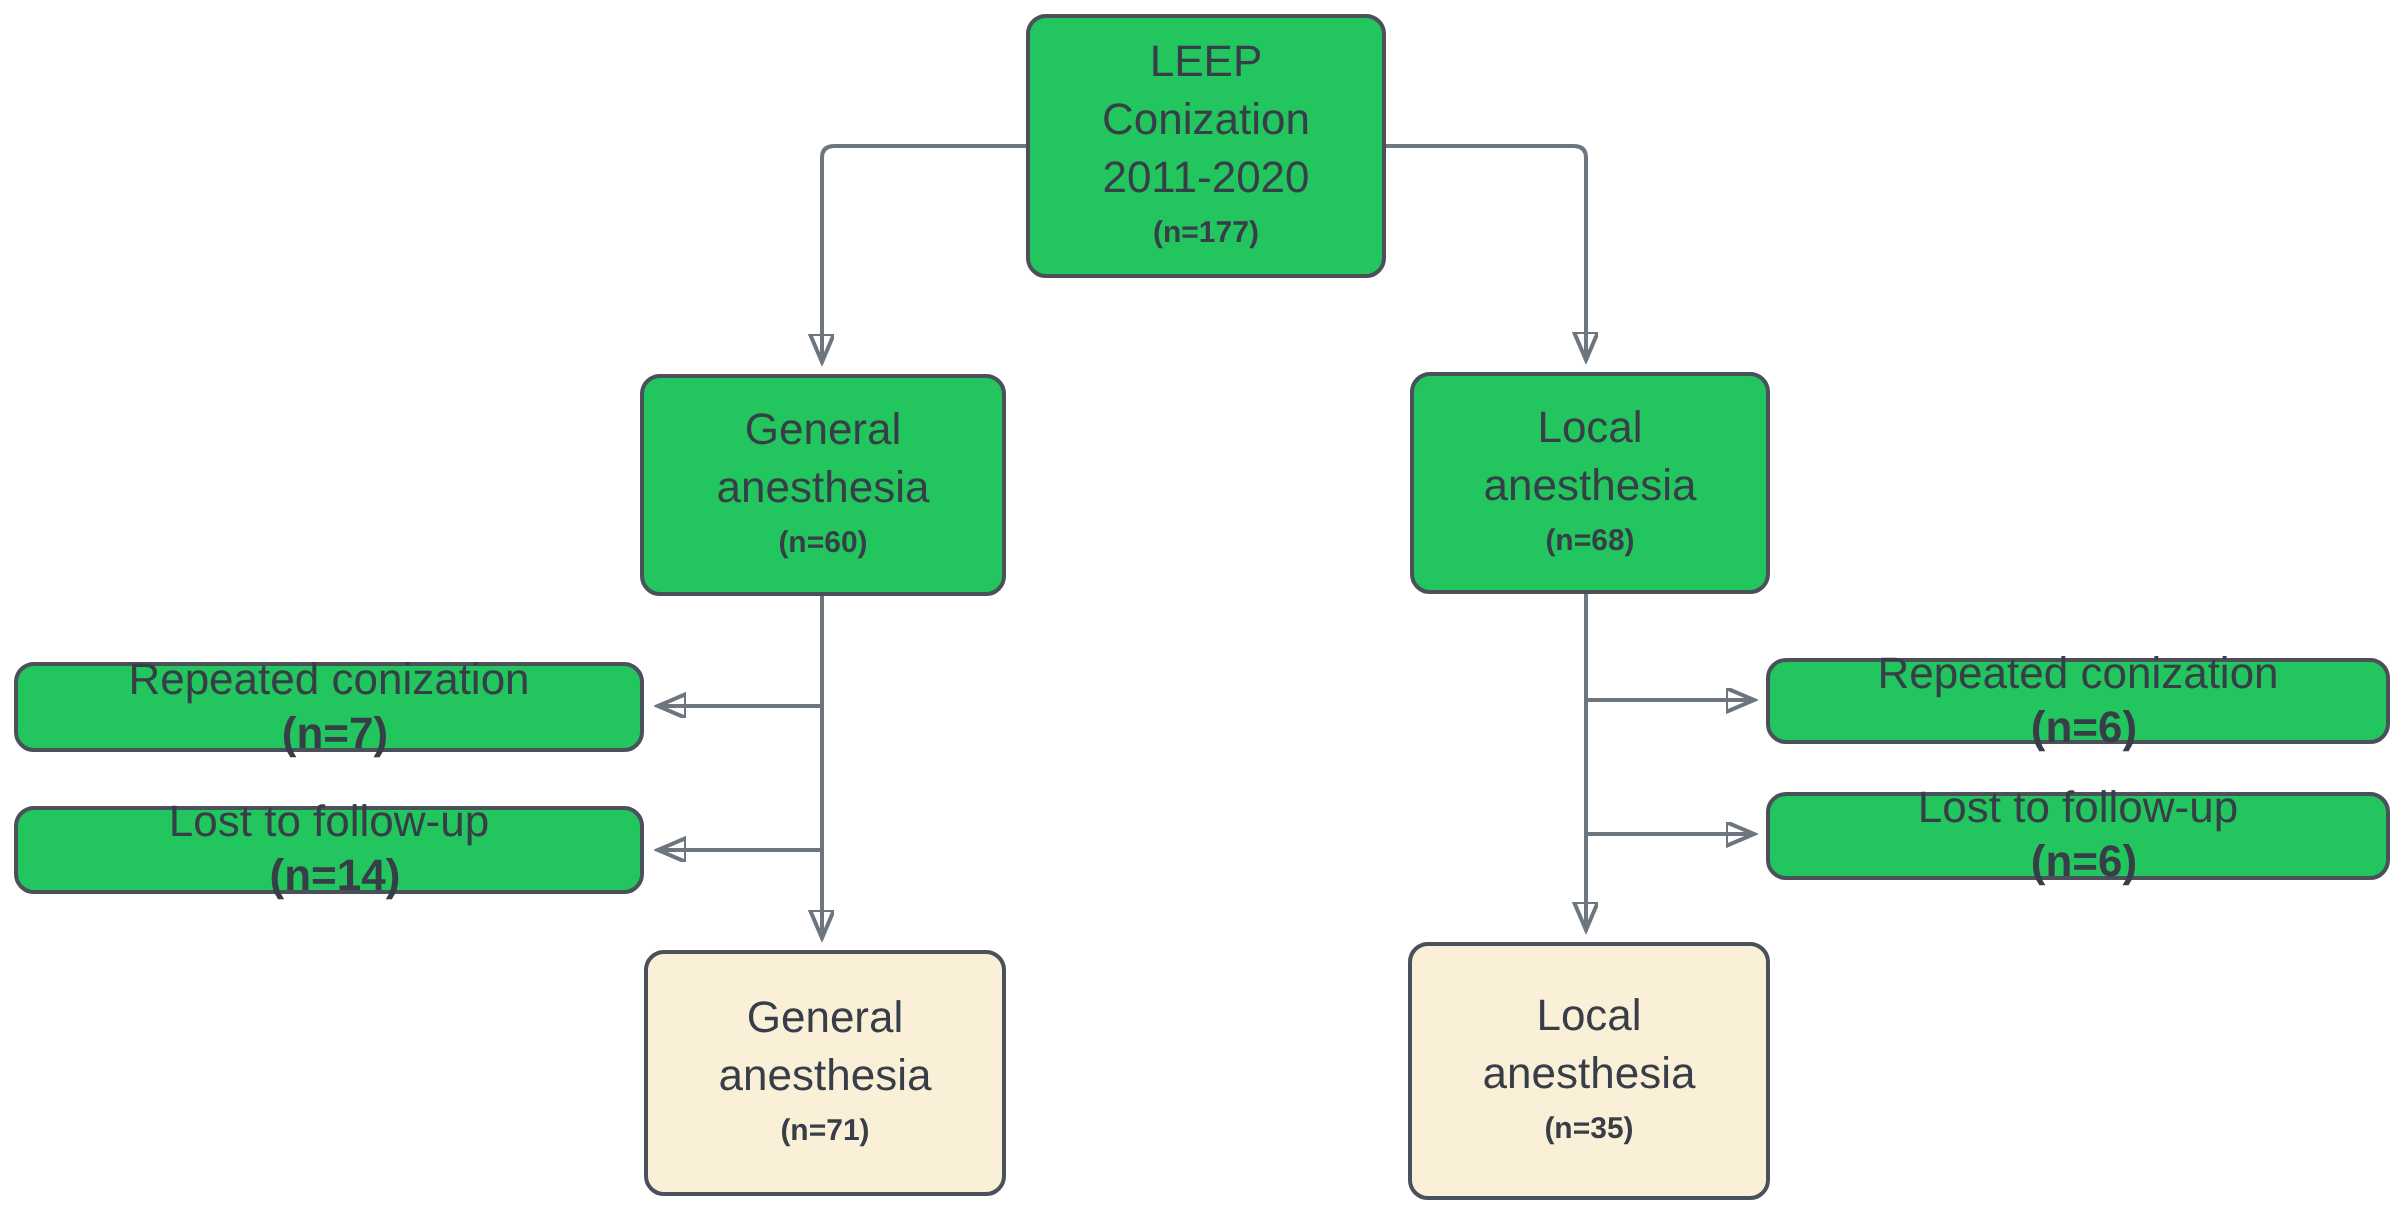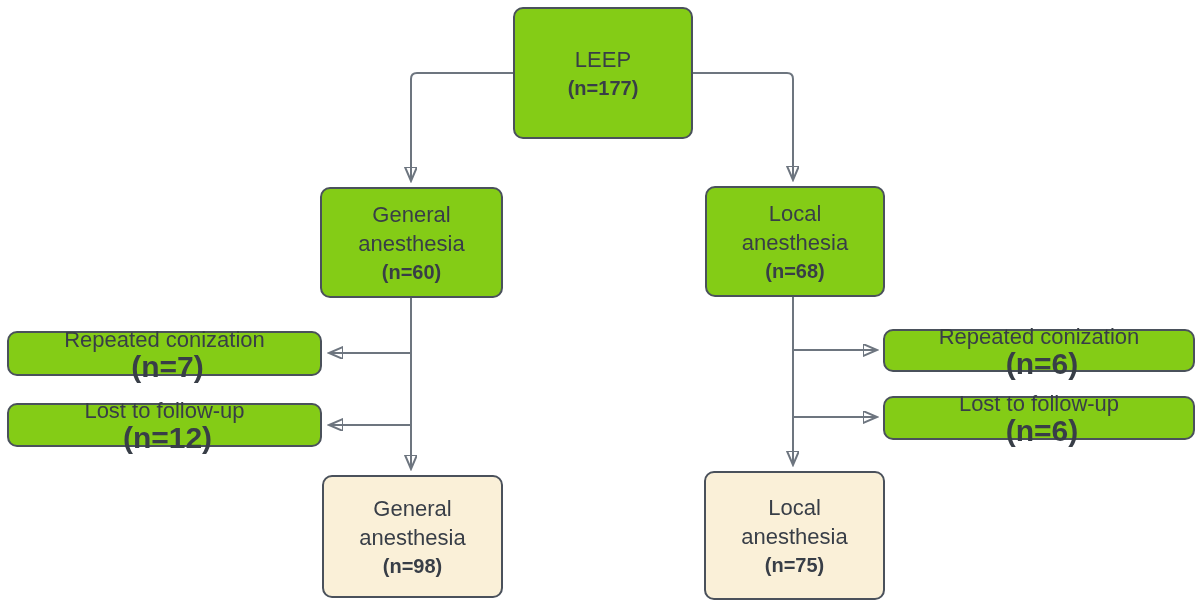--- a/index.html
+++ b/index.html
@@ -24,45 +24,45 @@
     height: 605px;
   }
   .connector-layer path {
     fill: none;
     stroke: #6d757f;
     stroke-width: 2;
   }
   .node {
     position: absolute;
     box-sizing: border-box;
-    background: #84cc16;
+    background: #22c55e;
     border: 2px solid #4a515b;
     border-radius: 10px;
     display: flex;
     flex-direction: column;
     align-items: center;
     justify-content: center;
     text-align: center;
     font-size: 22px;
     line-height: 29px;
   }
   .node.highlight {
     background: #faf0d8;
   }
   .node .count {
     font-weight: bold;
-    font-size: 20px;
+    font-size: 15px;
     line-height: 28px;
   }
   .node.side {
     flex-direction: column;
     line-height: normal;
   }
   .node.side .count {
-    font-size: 30px;
+    font-size: 22px;
     margin-left: 6px;
   }
   
   #n-root          { left: 513px; top: 7px;   width: 180px; height: 132px; }
   #n-general       { left: 320px; top: 187px; width: 183px; height: 111px; }
   #n-local         { left: 705px; top: 186px; width: 180px; height: 111px; }
   #n-rep-left      { left: 7px;   top: 331px; width: 315px; height: 45px; }
   #n-lost-left     { left: 7px;   top: 403px; width: 315px; height: 44px; }
   #n-rep-right     { left: 883px; top: 329px; width: 312px; height: 43px; }
   #n-lost-right    { left: 883px; top: 396px; width: 312px; height: 44px; }
@@ -85,20 +85,22 @@
     <path d="M 411 298 L 411 469" marker-end="url(#arrow)"></path>
     <path d="M 411 353 L 329 353" marker-end="url(#arrow)"></path>
     <path d="M 411 425 L 329 425" marker-end="url(#arrow)"></path>
     <path d="M 793 297 L 793 465" marker-end="url(#arrow)"></path>
     <path d="M 793 350 L 877 350" marker-end="url(#arrow)"></path>
     <path d="M 793 417 L 877 417" marker-end="url(#arrow)"></path>
   </svg>
 
   <div class="node" id="n-root">
     <span>LEEP</span>
+    <span>Conization</span>
+    <span>2011-2020</span>
     <span class="count">(n=177)</span>
   </div>
 
   <div class="node" id="n-general">
     <span>General</span>
     <span>anesthesia</span>
     <span class="count">(n=60)</span>
   </div>
 
   <div class="node" id="n-local">
@@ -107,38 +109,38 @@
     <span class="count">(n=68)</span>
   </div>
 
   <div class="node side" id="n-rep-left">
     <span>Repeated conization</span>
     <span class="count">(n=7)</span>
   </div>
 
   <div class="node side" id="n-lost-left">
     <span>Lost to follow-up</span>
-    <span class="count">(n=12)</span>
+    <span class="count">(n=14)</span>
   </div>
 
   <div class="node side" id="n-rep-right">
     <span>Repeated conization</span>
     <span class="count">(n=6)</span>
   </div>
 
   <div class="node side" id="n-lost-right">
     <span>Lost to follow-up</span>
     <span class="count">(n=6)</span>
   </div>
 
   <div class="node highlight" id="n-general-final">
     <span>General</span>
     <span>anesthesia</span>
-    <span class="count">(n=98)</span>
+    <span class="count">(n=71)</span>
   </div>
 
   <div class="node highlight" id="n-local-final">
     <span>Local</span>
     <span>anesthesia</span>
-    <span class="count">(n=75)</span>
+    <span class="count">(n=35)</span>
   </div>
 
 </div>
 
 </body></html>

